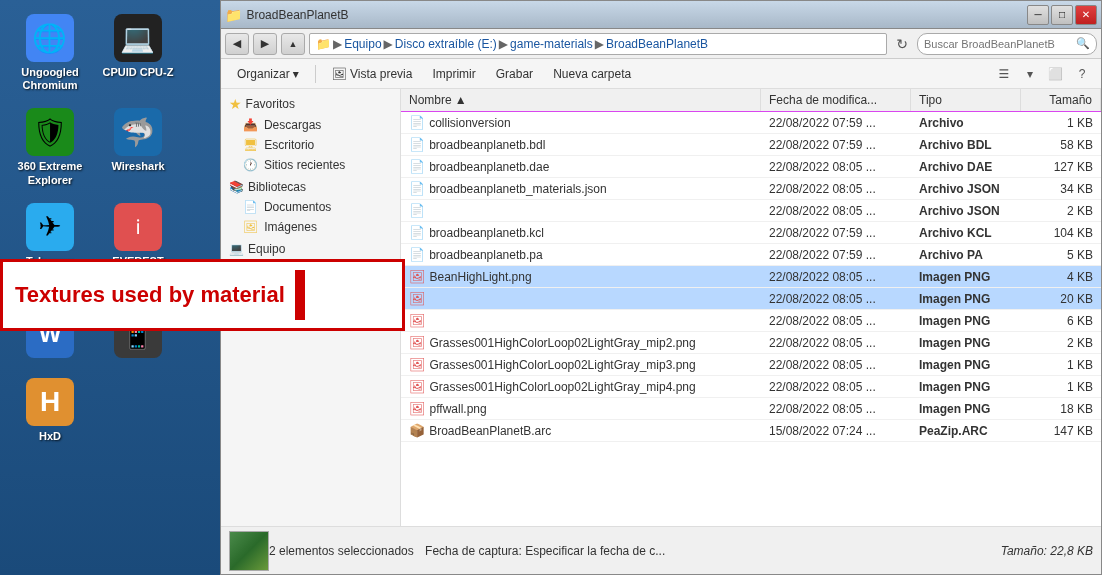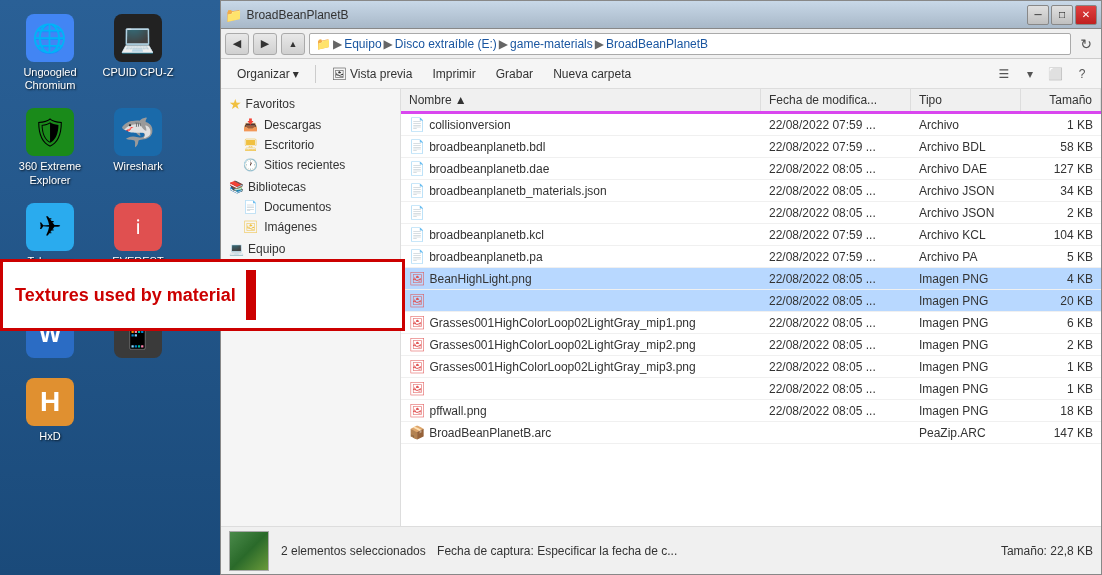--- a/index.html
+++ b/index.html
@@ -46,37 +46,38 @@
       align-items: center;
       justify-content: center;
       font-size: 28px;
     }
     .desktop-icon .icon-label {
       color: white;
       font-size: 11px;
       text-align: center;
       text-shadow: 1px 1px 2px rgba(0,0,0,0.8);
       line-height: 1.2;
+      font-weight: bold;
     }
 
     
     .texture-label {
       position: absolute;
       left: 0;
       top: 259px;
       width: 405px;
       background: white;
       border: 3px solid #cc0000;
       padding: 8px 12px;
       z-index: 100;
       display: flex;
       align-items: center;
     }
     .texture-label-text {
-      font-size: 18px;
+      font-size: 22px;
       font-weight: bold;
       color: #cc0000;
     }
     .texture-label-bar {
       width: 10px;
       height: 50px;
       background: #cc0000;
       margin-left: 10px;
       flex-shrink: 0;
     }
@@ -283,21 +284,21 @@
     .nav-disk { color: #888; }
 
     
     .file-list {
       flex: 1;
       overflow-y: auto;
       background: white;
     }
     .file-list-header {
       display: flex;
-      border-bottom: 3px solid #d946ef;
+      border-bottom: 1px solid #d946ef;
       background: #f0f0f0;
       position: sticky;
       top: 0;
       z-index: 10;
     }
     .col-header {
       padding: 4px 8px;
       font-size: 12px;
       color: #333;
       border-right: 1px solid #ddd;
@@ -331,60 +332,60 @@
       text-overflow: ellipsis;
     }
     .file-cell.col-name {
       flex: 1;
       min-width: 200px;
       display: flex;
       align-items: center;
       gap: 4px;
     }
     .file-cell.col-date { width: 150px; }
-    .file-cell.col-type { width: 110px; }
+    .file-cell.col-type { width: 110px; font-weight: bold; }
     .file-cell.col-size { width: 80px; text-align: right; justify-content: flex-end; display: flex; }
     .file-icon { font-size: 13px; flex-shrink: 0; }
     .file-icon-png { color: #e05050; }
     .file-icon-generic { color: #888; }
     .file-icon-bdl { color: #5080e0; }
     .file-icon-dae { color: #50a050; }
     .file-icon-json { color: #e09040; }
     .file-icon-kcl { color: #a050e0; }
     .file-icon-pa { color: #888; }
     .file-icon-arc { color: #c0a030; }
 
     
     .status-bar {
       background: #f0f0f0;
       border-top: 1px solid #ddd;
       height: 48px;
       display: flex;
       align-items: center;
       padding: 0 8px;
-      gap: 12px;
     }
     .status-thumbnail {
       width: 40px;
       height: 40px;
       background: #4a8a4a;
       border: 1px solid #aaa;
       flex-shrink: 0;
     }
     .status-info {
       display: flex;
       flex-direction: column;
       gap: 2px;
       font-size: 12px;
       color: #333;
     }
     .status-right {
       margin-left: auto;
       font-size: 12px;
       color: #333;
+      font-style: italic;
     }
 
     
     .path-arrow { color: #555; }
 
     
     ::-webkit-scrollbar { width: 8px; height: 8px; }
     ::-webkit-scrollbar-track { background: #f0f0f0; }
     ::-webkit-scrollbar-thumb { background: #aaa; border-radius: 4px; }
   </style>
@@ -459,20 +460,24 @@
       <span class="path-sep">▶</span>
       <span class="path-part">Equipo</span>
       <span class="path-sep">▶</span>
       <span class="path-part">Disco extraíble (E:)</span>
       <span class="path-sep">▶</span>
       <span class="path-part">game-materials</span>
       <span class="path-sep">▶</span>
       <span class="path-part">BroadBeanPlanetB</span>
     </div>
     <div class="refresh-btn">↻</div>
+    <div class="search-box">
+      <input class="search-input" type="text" placeholder="Buscar BroadBeanPlanetB" style="">
+      <span class="search-icon-btn">🔍</span>
+    </div>
   </div>
 
   <div class="toolbar">
     <div class="toolbar-btn">
       <span>Organizar</span>
       <span>▾</span>
     </div>
     <div class="toolbar-sep"></div>
     <div class="toolbar-btn">
       <span>🖼</span>
@@ -644,21 +649,20 @@
             <div class="file-cell col-name">
               <span class="file-icon file-icon-png">🖼</span>
             </div>
             <div class="file-cell col-date">22/08/2022 08:05 ...</div>
             <div class="file-cell col-type">Imagen PNG</div>
             <div class="file-cell col-size">20 KB</div>
           </div>
           <div class="file-row">
             <div class="file-cell col-name">
               <span class="file-icon file-icon-png">🖼</span>
-              <span>Grasses001HighColorLoop02LightGray_mip1.png</span>
             </div>
             <div class="file-cell col-date">22/08/2022 08:05 ...</div>
             <div class="file-cell col-type">Imagen PNG</div>
             <div class="file-cell col-size">6 KB</div>
           </div>
           <div class="file-row">
             <div class="file-cell col-name">
               <span class="file-icon file-icon-png">🖼</span>
               <span>Grasses001HighColorLoop02LightGray_mip2.png</span>
             </div>
@@ -671,39 +675,41 @@
               <span class="file-icon file-icon-png">🖼</span>
               <span>Grasses001HighColorLoop02LightGray_mip3.png</span>
             </div>
             <div class="file-cell col-date">22/08/2022 08:05 ...</div>
             <div class="file-cell col-type">Imagen PNG</div>
             <div class="file-cell col-size">1 KB</div>
           </div>
           <div class="file-row">
             <div class="file-cell col-name">
               <span class="file-icon file-icon-png">🖼</span>
+              <span>Grasses001HighColorLoop02LightGray_mip4.png</span>
             </div>
             <div class="file-cell col-date">22/08/2022 08:05 ...</div>
             <div class="file-cell col-type">Imagen PNG</div>
             <div class="file-cell col-size">1 KB</div>
           </div>
           <div class="file-row">
             <div class="file-cell col-name">
               <span class="file-icon file-icon-png">🖼</span>
               <span>pffwall.png</span>
             </div>
             <div class="file-cell col-date">22/08/2022 08:05 ...</div>
             <div class="file-cell col-type">Imagen PNG</div>
             <div class="file-cell col-size">18 KB</div>
           </div>
           <div class="file-row">
             <div class="file-cell col-name">
               <span class="file-icon file-icon-arc">📦</span>
               <span>BroadBeanPlanetB.arc</span>
             </div>
+            <div class="file-cell col-date">15/08/2022 07:24 ...</div>
             <div class="file-cell col-type">PeaZip.ARC</div>
             <div class="file-cell col-size">147 KB</div>
           </div>
         </div>
     </div>
   </div>
 
   <div class="status-bar">
     <div class="status-thumbnail" style="background: linear-gradient(135deg, #4a8a4a 0%, #2a6a2a 50%, #6a9a3a 100%);"></div>
     <div class="status-info">

